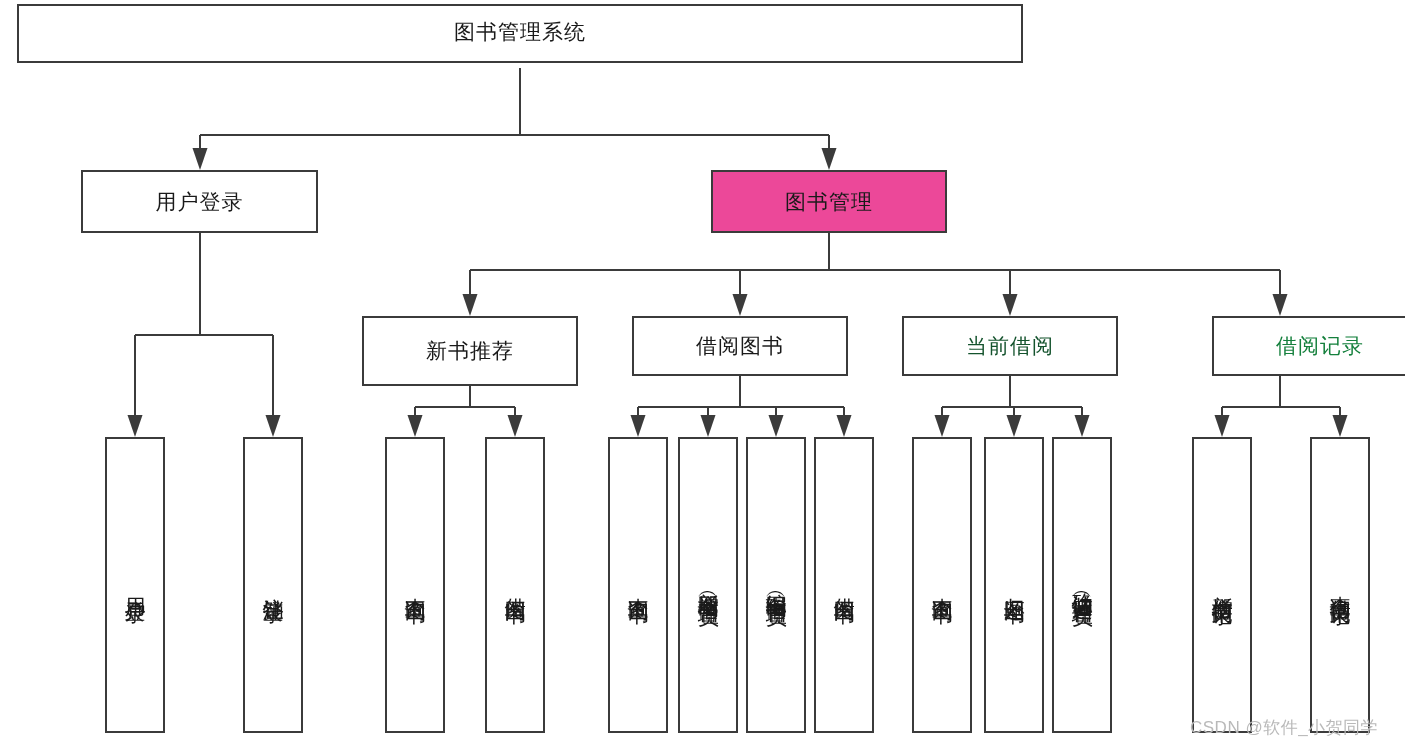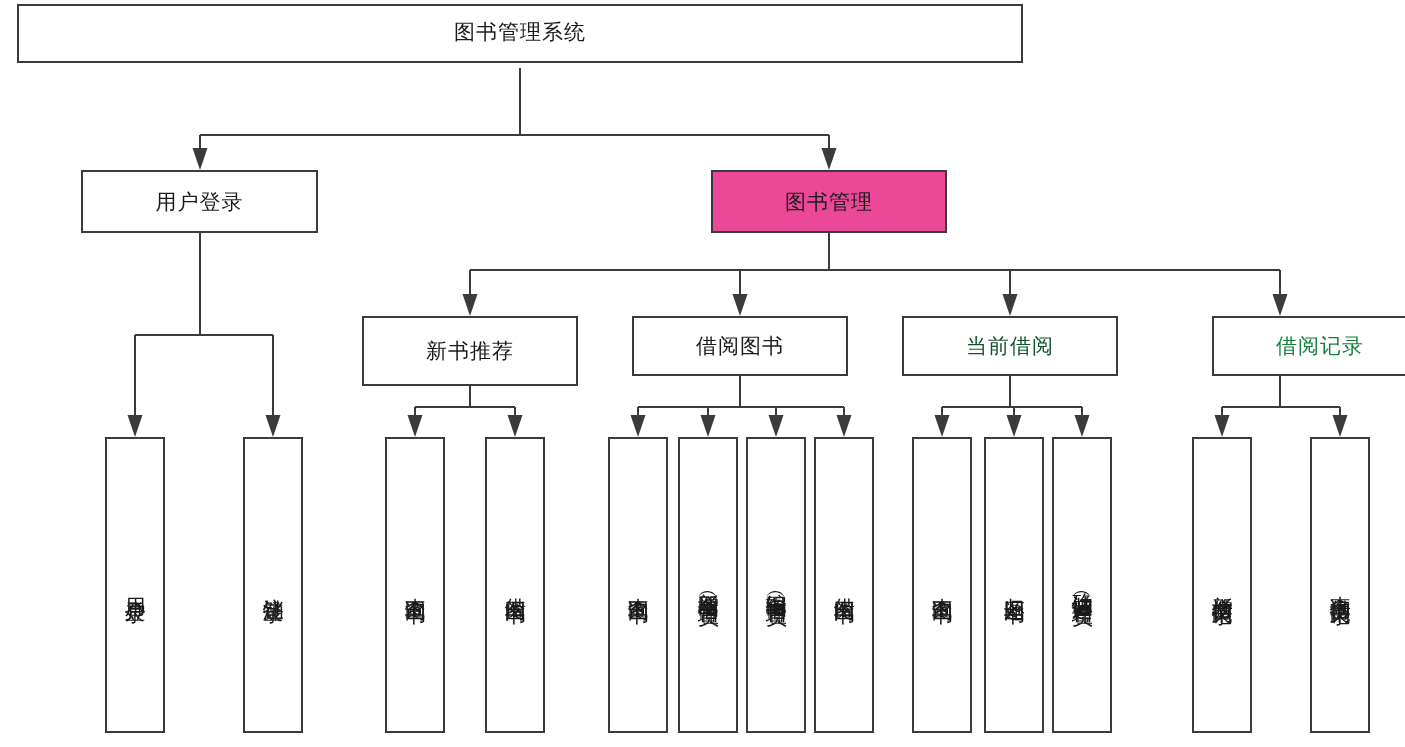--- a/index.html
+++ b/index.html
@@ -180,13 +180,14 @@
       <div class="node vert" style="left: 1052px; top: 437px; width: 60px; height: 296px; border-color: rgb(59, 59, 59); color: rgb(26, 26, 26); background: rgb(255, 255, 255);">
         <span class="vtext">确认归还（管理员）</span>
       </div>
       <div class="node vert" style="left: 1192px; top: 437px; width: 60px; height: 296px; border-color: rgb(59, 59, 59); color: rgb(26, 26, 26); background: rgb(255, 255, 255);">
         <span class="vtext">新增借阅记录</span>
       </div>
       <div class="node vert" style="left: 1310px; top: 437px; width: 60px; height: 296px; border-color: rgb(59, 59, 59); color: rgb(26, 26, 26); background: rgb(255, 255, 255);">
         <span class="vtext">查询借阅记录</span>
       </div>
     </div>
+  <div id="watermark" style="color: rgb(185, 185, 185); left: 1190px; top: 716px;">CSDN @软件_小贺同学</div>
 </div>
 
 </body></html>

